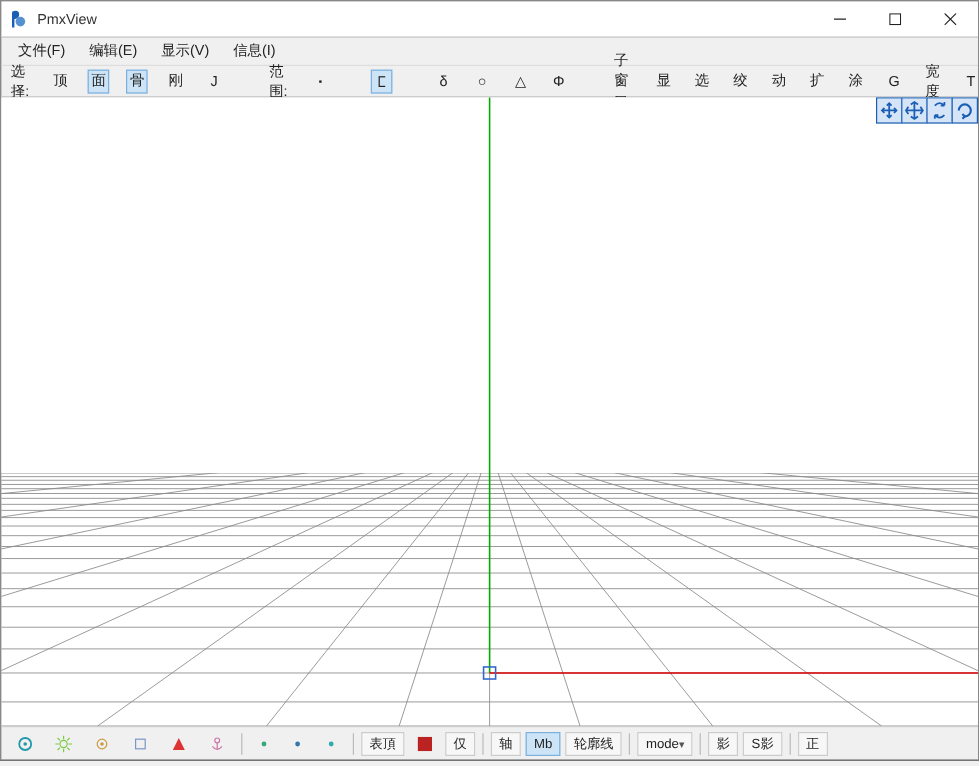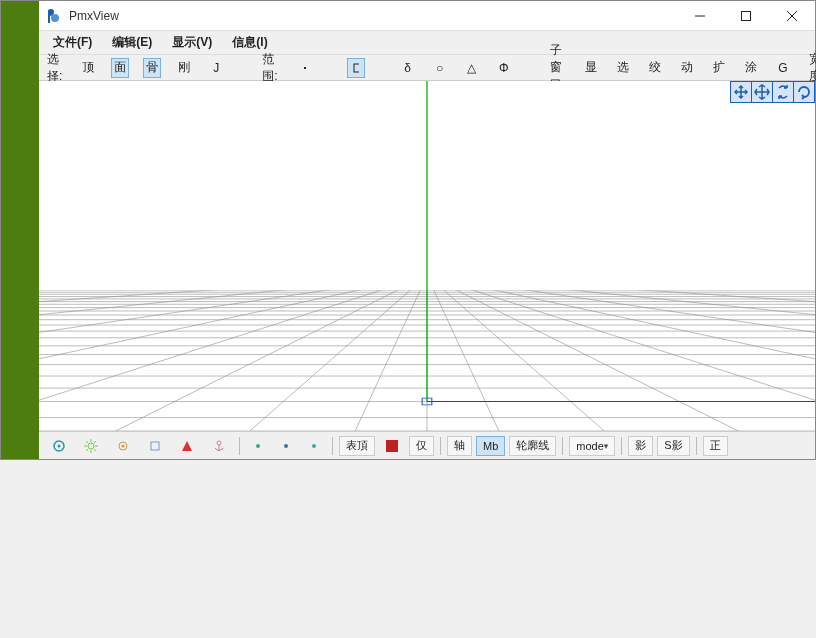--- a/index.html
+++ b/index.html
@@ -1,24 +1,24 @@
 <!DOCTYPE html>
 <html><head>
 <meta charset="utf-8">
 <style>
 * { margin: 0; padding: 0; box-sizing: border-box; font-family: "Microsoft YaHei", "Segoe UI", sans-serif; }
 body { background: #f0f0f0; width: 816px; height: 638px; overflow: hidden; }
-.window { width: 816px; height: 460px; background: #4d7c0f; border: 1px solid #888; display: flex; flex-direction: column; padding-left: 38px; }
+.window { width: 816px; height: 634px; background: #000000; border: 1px solid #888; display: flex; flex-direction: column; }
 .titlebar { height: 30px; background: #fff; display: flex; align-items: center; border-bottom: 1px solid #ddd; }
 .titlebar .icon-box { width: 28px; display: flex; align-items: center; justify-content: center; }
 .titlebar .title { flex: 1; font-size: 12px; color: #333; padding-left: 2px; }
 .titlebar .controls { display: flex; }
 .titlebar .ctrl { width: 46px; height: 30px; display: flex; align-items: center; justify-content: center; font-size: 13px; }
 .menubar { height: 24px; background: #f0f0f0; display: flex; align-items: center; padding: 0 4px; border-bottom: 1px solid #ddd; }
-.menubar .menuitem { padding: 2px 10px; font-size: 12px; color: #222; font-weight: bold; }
+.menubar .menuitem { padding: 2px 10px; font-size: 12px; color: #222; }
 .toolbar { height: 26px; background: #f0f0f0; display: flex; align-items: center; padding: 0 4px; border-bottom: 1px solid #ccc; font-size: 12px; color: #222; gap: 12px; }
 .toolbar .lbl { padding: 0 4px; }
 .toolbar .tbtn { padding: 1px 5px; border: 1px solid transparent; margin: 0 1px; min-width: 18px; text-align: center; display: inline-flex; align-items: center; justify-content: center; height: 20px; }
 .toolbar .tbtn.active { border: 1px solid #7ab0dd; background: #cde4f7; }
 .toolbar .sep { width: 1px; height: 18px; background: #bbb; margin: 0 4px; }
 .viewport { flex: 1; position: relative; background: #fff; overflow: hidden; }
 .overlay-tr { position: absolute; top: 0; right: 0; display: flex; }
 .overlay-tr .obtn { width: 22px; height: 22px; border: 1px solid #1a5fb4; background: #d6e4f8; margin-left: -1px; display: flex; align-items: center; justify-content: center; }
 .bottombar { height: 28px; background: #f0f0f0; display: flex; align-items: center; padding: 0 4px; border-top: 1px solid #ccc; font-size: 12px; color: #222; }
 .bottombar .btn { padding: 2px 6px; border: 1px solid #ccc; background: #f7f7f7; margin: 0 2px; font-size: 11px; display: inline-flex; align-items: center; justify-content: center; height: 20px; min-width: 20px; }

